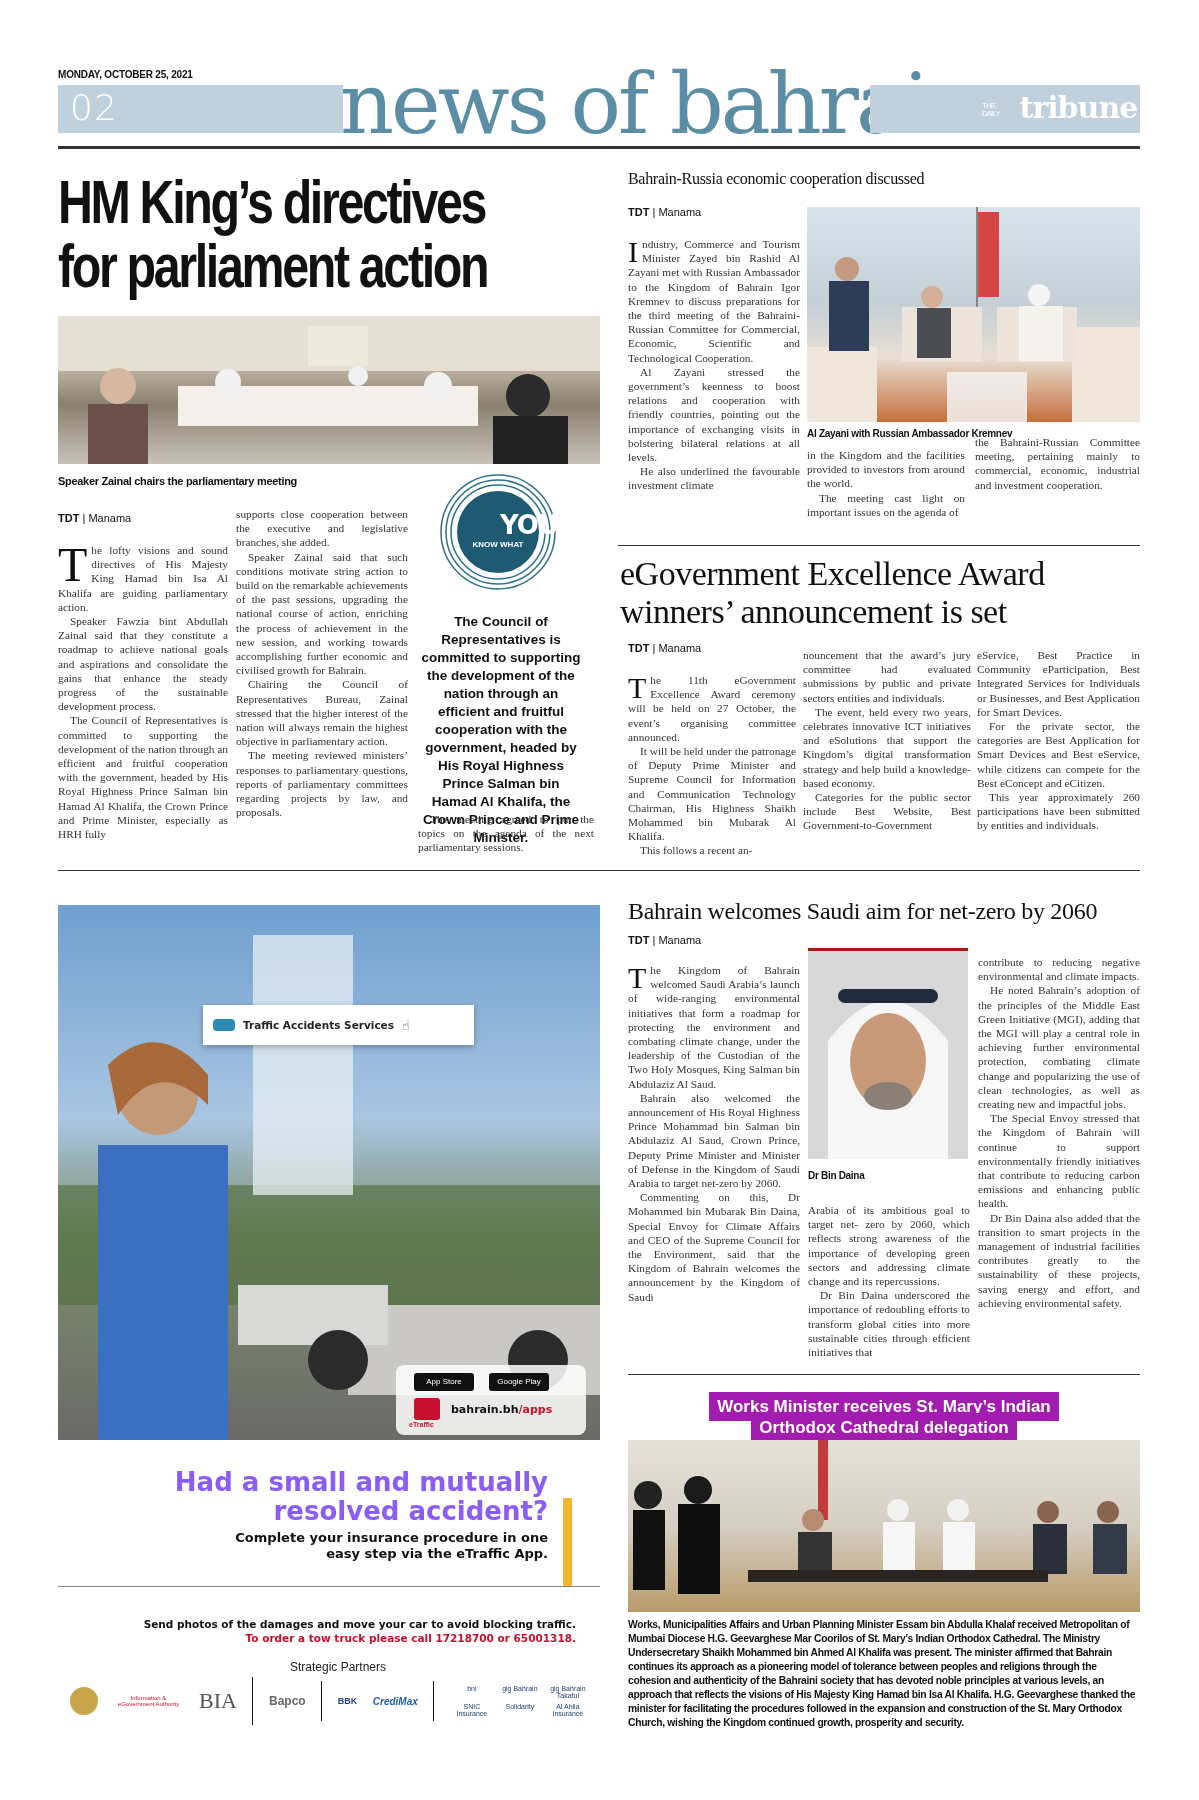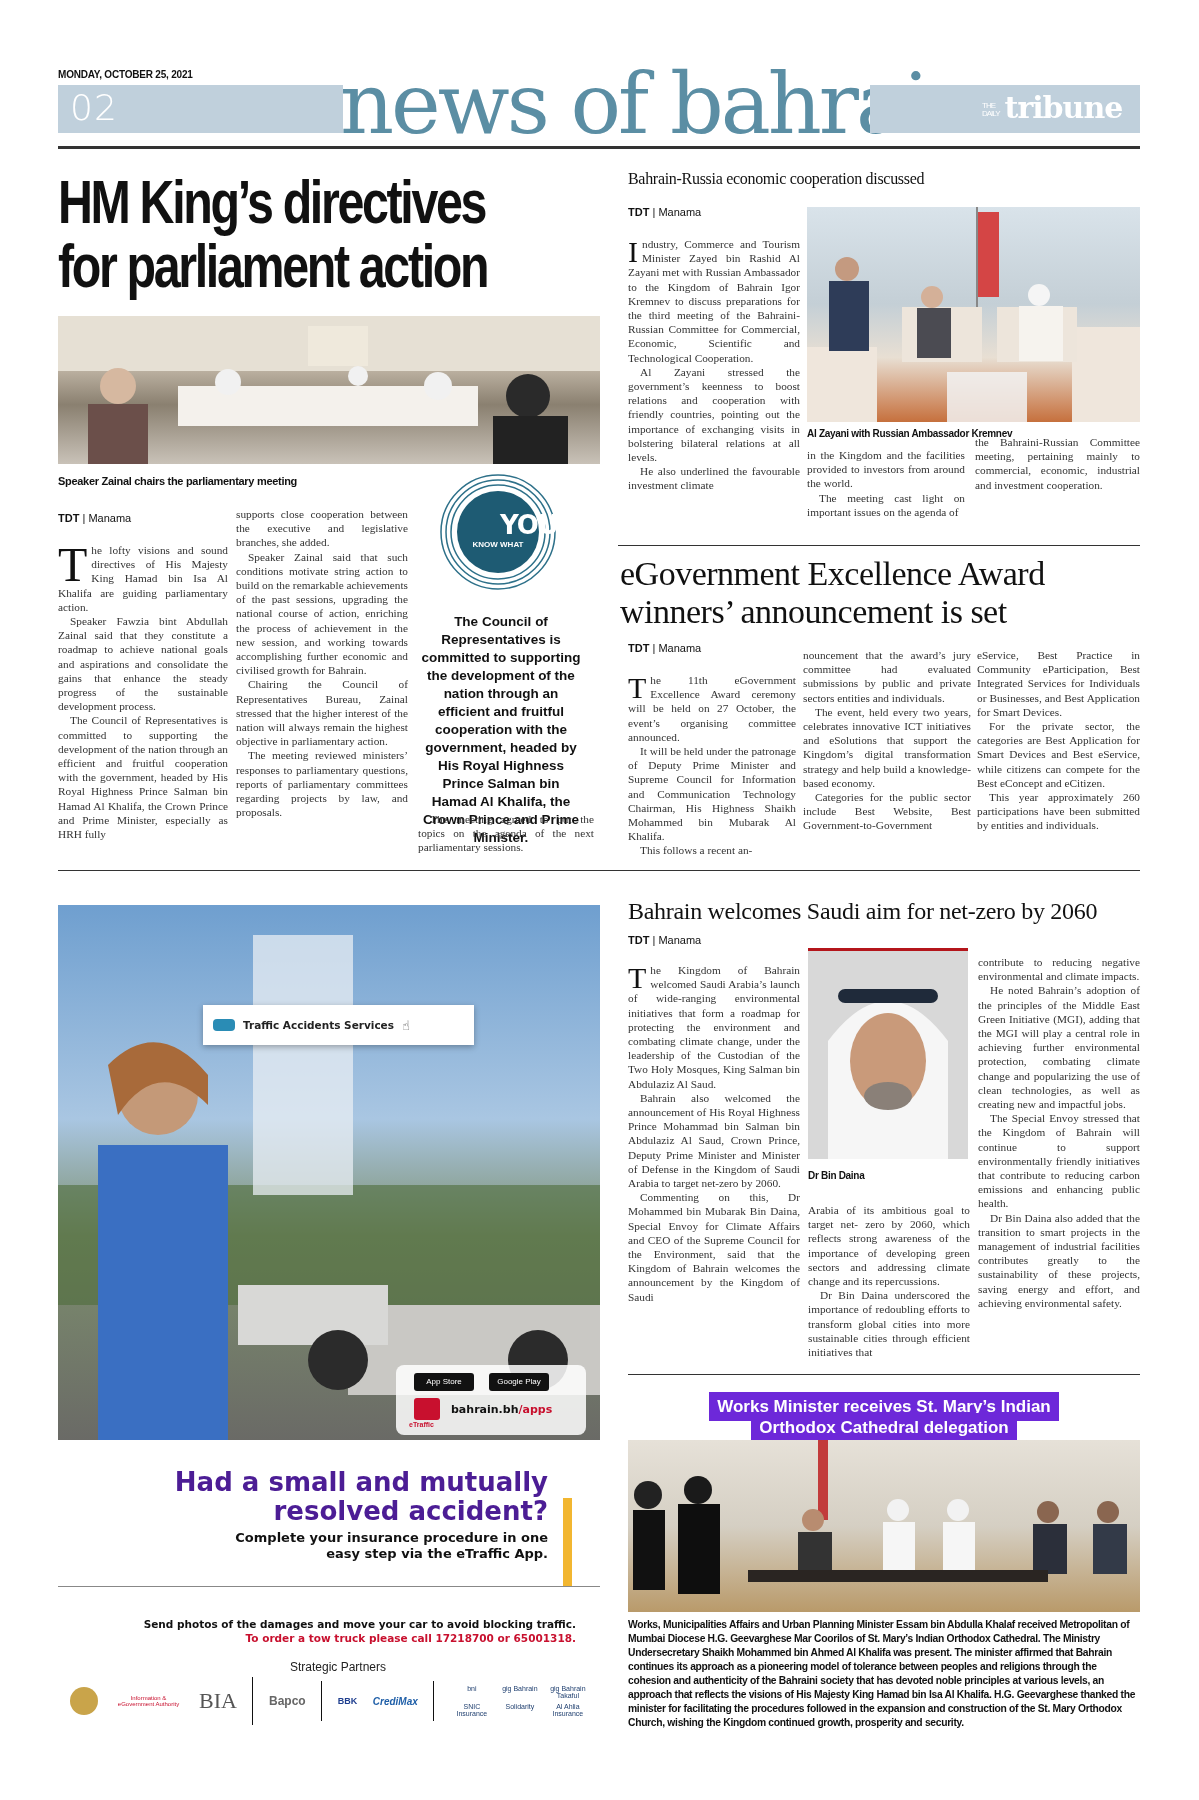--- a/index.html
+++ b/index.html
@@ -4,39 +4,39 @@
 <style>
 *{box-sizing:border-box;margin:0;padding:0}
 html,body{width:1199px;height:1800px;background:#fff;overflow:hidden}
 body{position:relative;font-family:"DejaVu Serif",serif;color:#222}
 .abs{position:absolute}
 .date{left:58px;top:69px;font:bold 10px "Liberation Sans",sans-serif;letter-spacing:-0.2px;color:#111}
 .band{top:85px;height:48px;background:#c0d0dc}
 .pagenum{left:70px;top:87px;font:300 36px "DejaVu Sans",sans-serif;color:#fff;letter-spacing:1px}
 .masthead{left:340px;top:62px;font:300 84px "DejaVu Serif",serif;color:#5b8ea4;letter-spacing:-3px;line-height:1}
 .brand{left:982px;top:90px;font:bold 30px "DejaVu Serif",serif;color:#fff;letter-spacing:-1px}
-.brand small{font:8px "Liberation Sans",sans-serif;display:inline-block;line-height:8px;margin-right:5px;vertical-align:middle}
+.brand small{font:8px "Liberation Sans",sans-serif;display:inline-block;line-height:8px;margin-right:20px;vertical-align:middle}
 .rule{height:3px;background:#333}
 .thin{height:1px;background:#333}
 .h1{left:58px;top:170px;width:540px;font:bold 62px "Liberation Sans",sans-serif;line-height:64px;letter-spacing:-3px;transform:scaleX(0.78);transform-origin:left top;width:700px;color:#111}
 .h2{font:34px "Liberation Serif",serif;color:#111;letter-spacing:-0.5px;line-height:38px}
 .h3{font:26px "Liberation Serif",serif;color:#111;letter-spacing:-0.3px}
 .byline{font:11px "Liberation Sans",sans-serif;color:#111}
 .byline b{font-weight:bold}
 .cap{font:bold 11px "Liberation Sans",sans-serif;color:#111;letter-spacing:-0.3px}
 .col{font:11.3px/14.2px "Liberation Serif",serif;color:#333;text-align:justify;hyphens:auto}
 .col p{text-indent:12px}
 .col p.first{text-indent:0}
 .drop{float:left;font:48px/40px "Liberation Serif",serif;margin:2px 4px 0 0;color:#111}
 .photo{overflow:hidden}
 .pull{font:bold 13.5px/18px "Liberation Sans",sans-serif;text-align:center;color:#111}
-.ad-head{font:bold 26px/29px "DejaVu Sans",sans-serif;text-align:right;color:#4c1d95}
+.ad-head{font:bold 26px/29px "DejaVu Sans",sans-serif;text-align:right;color:#8b5cf6}
 .ad-sub{font:bold 13px/16px "DejaVu Sans",sans-serif;text-align:right;color:#111}
 .ad-note{font:bold 10.5px/14px "DejaVu Sans",sans-serif;text-align:right}
-.redhead{background:#6d28d9;color:#fff;font:bold 17px "Liberation Sans",sans-serif;padding:5px 8px;line-height:21px}
+.redhead{background:#a21caf;color:#fff;font:bold 17px "Liberation Sans",sans-serif;padding:5px 8px;line-height:21px}
 .logo{font:9px "Liberation Sans",sans-serif;color:#555;text-align:center}
 </style>
 </head>
 <body>
 
 <div class="abs date">MONDAY, OCTOBER 25, 2021</div>
 <div class="abs band" style="left:58px;width:285px"></div>
 <div class="abs pagenum">02</div>
 <div class="abs masthead">news of bahrain</div>
 <div class="abs band" style="left:870px;width:270px"></div>

